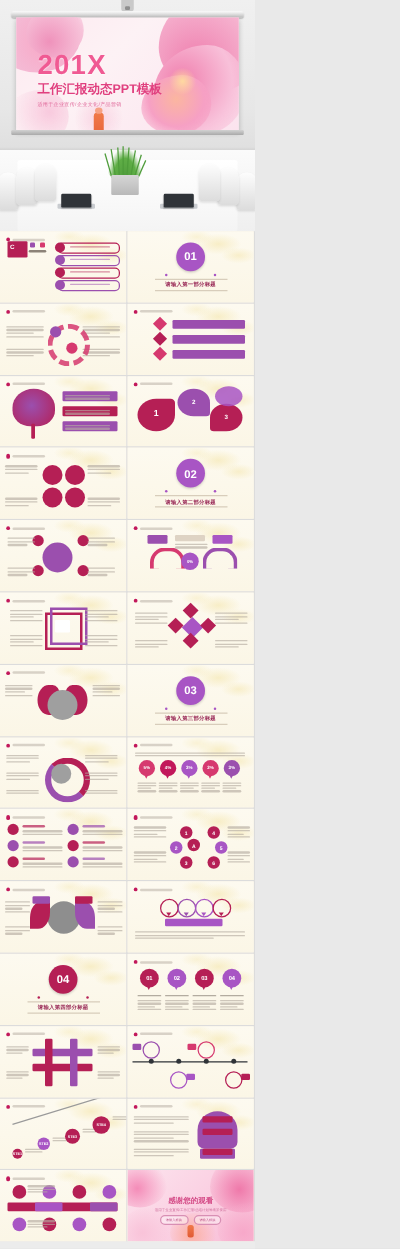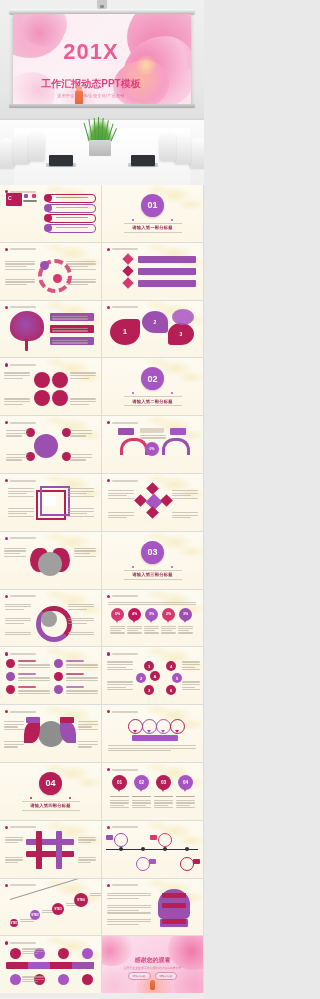--- a/index.html
+++ b/index.html
@@ -32,24 +32,24 @@
   .p1{left:-18px;top:-16px;width:70px;height:60px;background:radial-gradient(circle at 60% 60%,#f8a7c6,#f4bcd6 60%,rgba(250,220,232,0));}
   .p2{left:8px;top:-10px;width:46px;height:42px;background:radial-gradient(circle at 40% 70%,#ef92bb,#f7c4da 70%,rgba(255,235,243,0));}
   .p3{right:-22px;top:-20px;width:86px;height:80px;background:radial-gradient(circle at 35% 70%,#ef7fae,#f6b7d2 65%,rgba(253,226,238,0));}
   .p4{right:-6px;top:22px;width:74px;height:72px;background:radial-gradient(circle at 30% 40%,#f07fae,#f8c0d9 60%,rgba(255,236,244,0));}
   .p5{right:22px;top:46px;width:56px;height:48px;background:radial-gradient(circle at 50% 40%,#fbb6a0,#f6a0c4 55%,rgba(255,230,240,0));}
   .p6{left:-10px;top:58px;width:52px;height:44px;background:radial-gradient(circle at 70% 40%,#f8c9dd,rgba(255,240,246,0) 70%);}
   .p7{left:46px;top:62px;width:40px;height:38px;background:radial-gradient(circle at 50% 50%,#f9d3e2,rgba(255,243,248,0) 70%);}
   .glow{position:absolute;right:34px;top:40px;width:22px;height:22px;border-radius:50%;
      background:radial-gradient(circle,#ffd9a0,rgba(255,217,160,0) 70%);}
 
-  .cover-txt{position:absolute;left:17px;top:26px;width:122px;text-align:center;z-index:6;}
+  .cover-txt{position:absolute;left:17px;top:26px;width:122px;z-index:6;}
   .cover-201x{font-size:22px;font-weight:bold;color:#f05a93;letter-spacing:1px;
      line-height:24px;text-shadow:0 1px 1px rgba(255,255,255,.6);}
-  .cover-title{font-size:10px;font-weight:bold;color:#e0407f;line-height:12px;margin-top:14px;}
+  .cover-title{font-size:10px;font-weight:bold;color:#e0407f;line-height:12px;margin-top:2px;}
   .cover-sub{font-size:4px;color:#e06a9b;line-height:6px;margin-top:3px;letter-spacing:.3px;}
   .cover-person{position:absolute;left:62px;top:76px;width:8px;height:20px;z-index:6;
      background:linear-gradient(180deg,#f07a4a,#e8613a);border-radius:3px 3px 1px 1px;}
   .cover-person:after{content:"";position:absolute;left:1px;top:-4px;width:6px;height:5px;border-radius:50%;background:#f6a184;}
 
   
   .table{position:absolute;left:-6px;top:120px;width:216px;height:66px;
      background:linear-gradient(180deg,#fbfbfb,#efefef);
      box-shadow:0 -1px 2px rgba(0,0,0,.06);}
   .tabletop{position:absolute;left:14px;top:128px;width:176px;height:57px;

